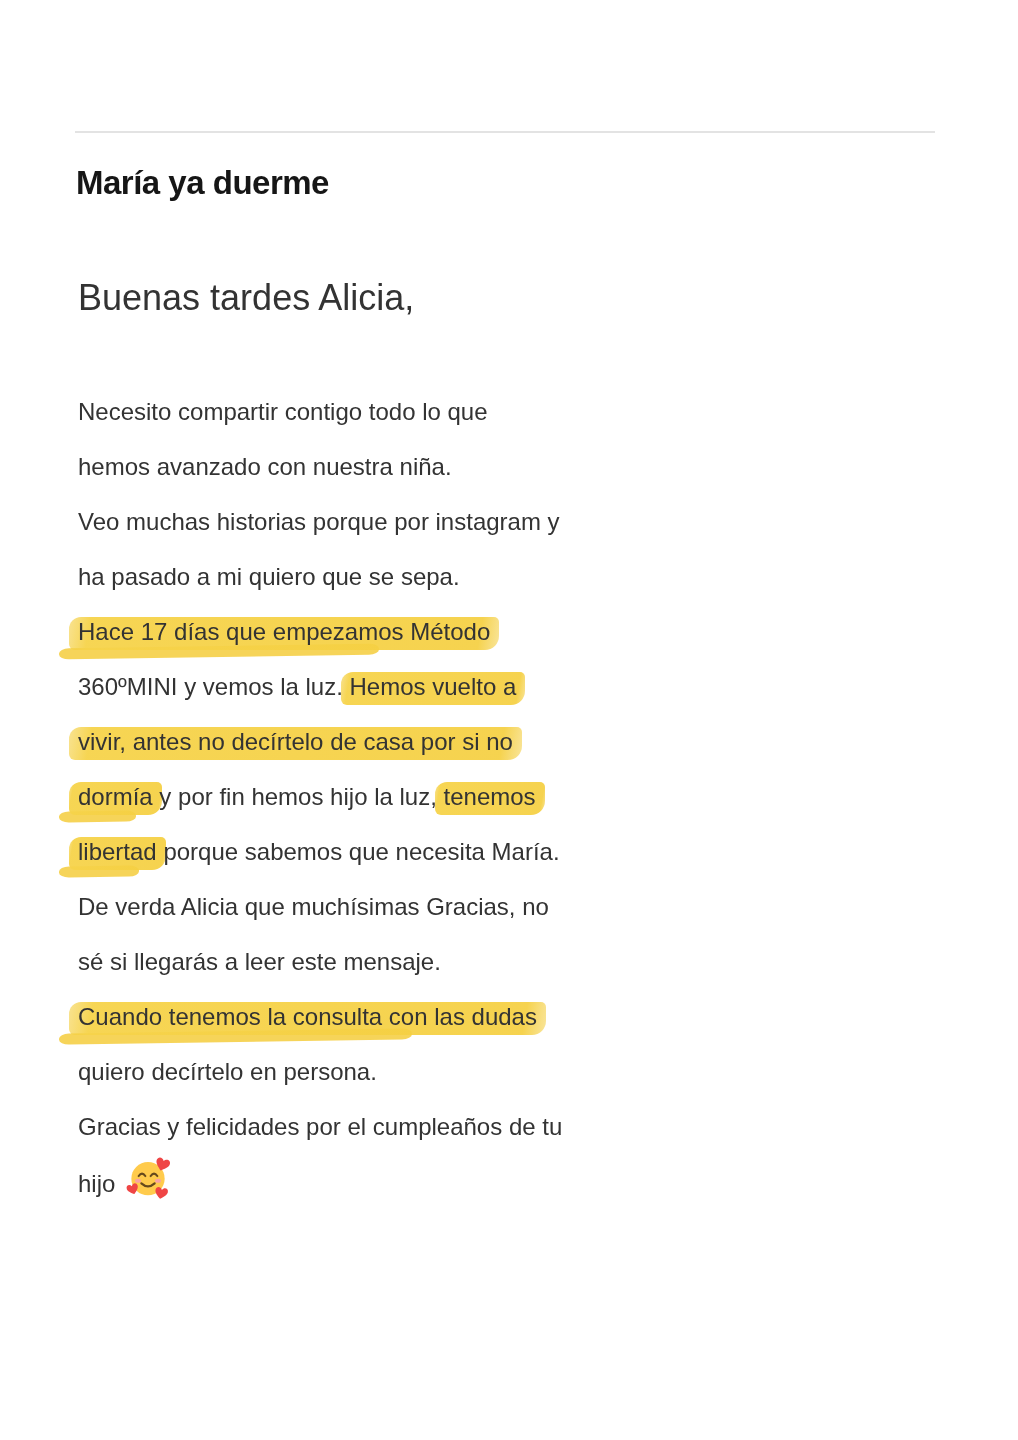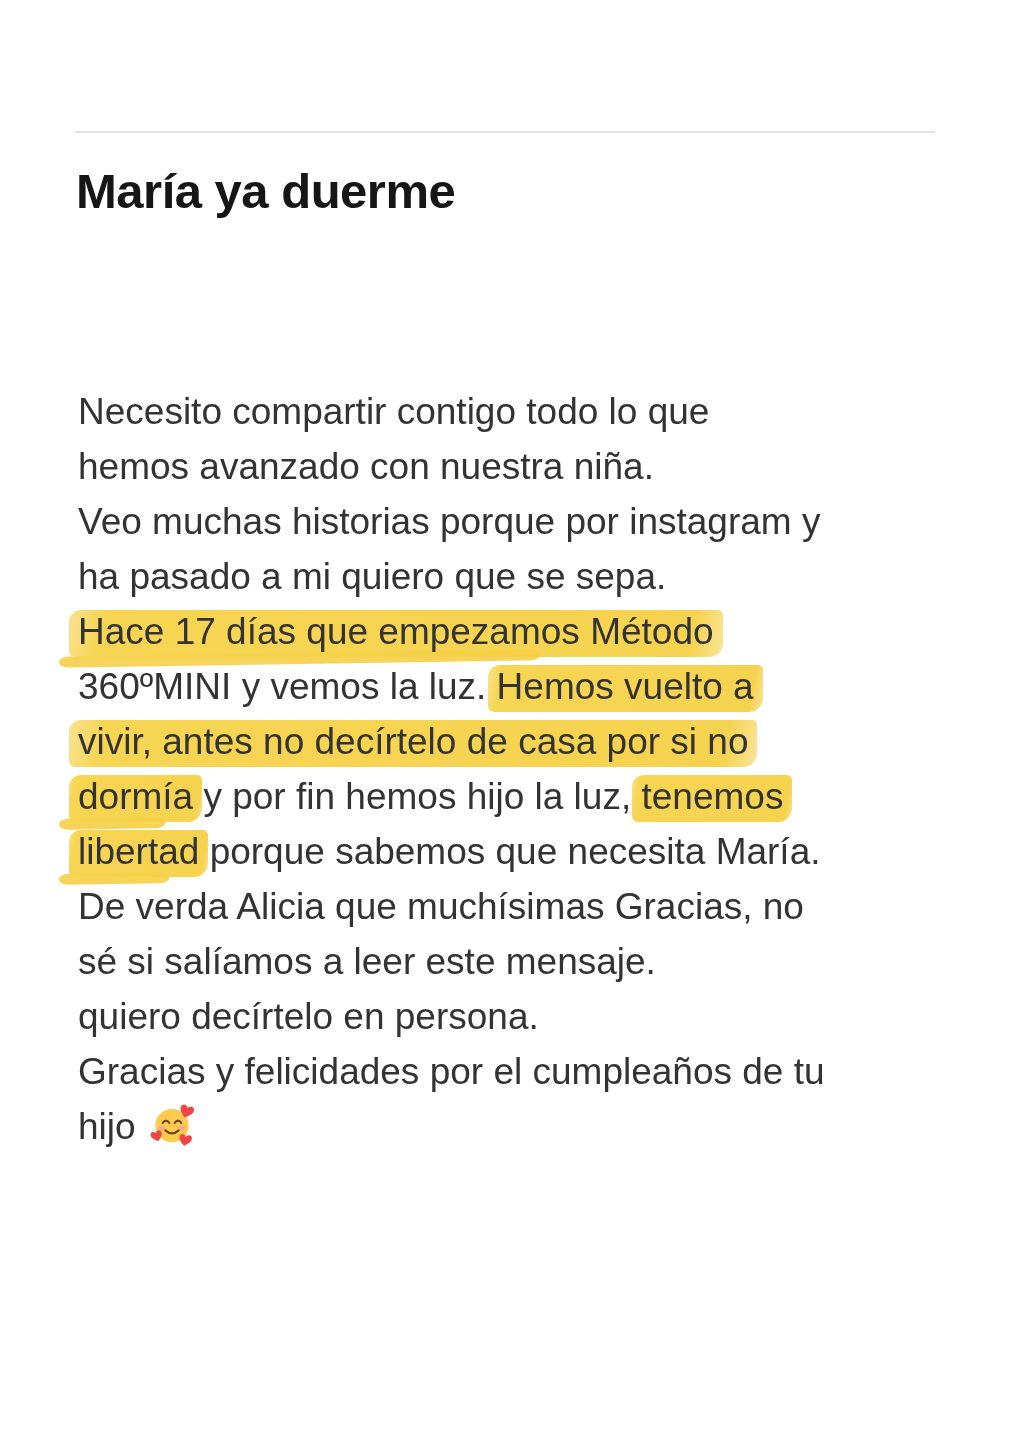--- a/index.html
+++ b/index.html
@@ -23,41 +23,41 @@
     height: 0;
     border: none;
     border-top: 2px solid var(--divider, #e3e3e3);
     margin: 0;
   }
   .title {
     position: absolute;
     top: 166px;
     left: 76px;
     margin: 0;
-    font-size: 49px;
+    font-size: 33px;
     line-height: 1.05;
     font-weight: 700;
     letter-spacing: -0.5px;
     color: #161616;
   }
   .greeting {
     position: absolute;
     top: 270px;
     left: 78px;
     margin: 0;
     font-size: 36px;
     line-height: 55px;
     color: var(--text, #333333);
   }
   .body-text {
     position: absolute;
     top: 384px;
     left: 78px;
     width: 900px;
-    font-size: 37px;
+    font-size: 24px;
     color: var(--text, #333333);
   }
   .line {
     height: 55px;
     line-height: 55px;
     white-space: pre;
   }
   .seg { position: relative; }
   .hl {
     position: relative;
@@ -88,32 +88,34 @@
     vertical-align: -10px;
     margin-left: 2px;
   }
 </style>
 </head>
 <body>
 
 <div class="page">
   <hr class="divider">
   <h1 class="title">María ya duerme</h1>
+  <p class="greeting">Buenas tardes Alicia,</p>
   <div class="body-text">
       <div class="line"><span class="seg">Necesito compartir contigo todo lo que</span></div>
       <div class="line"><span class="seg">hemos avanzado con nuestra niña.</span></div>
       <div class="line"><span class="seg">Veo muchas historias porque por instagram y</span></div>
       <div class="line"><span class="seg">ha pasado a mi quiero que se sepa.</span></div>
       <div class="line"><span class="seg hl tail">Hace 17 días que empezamos Método</span></div>
       <div class="line"><span class="seg">360ºMINI y vemos la luz. </span><span class="seg hl">Hemos vuelto a</span></div>
       <div class="line"><span class="seg hl">vivir, antes no decírtelo de casa por si no</span></div>
       <div class="line"><span class="seg hl tail">dormía</span><span class="seg"> y por fin hemos hijo la luz, </span><span class="seg hl">tenemos</span></div>
       <div class="line"><span class="seg hl tail">libertad</span><span class="seg"> porque sabemos que necesita María.</span></div>
       <div class="line"><span class="seg">De verda Alicia que muchísimas Gracias, no</span></div>
-      <div class="line"><span class="seg">sé si salíamos a leer este mensaje.</span></div>
+      <div class="line"><span class="seg">sé si llegarás a leer este mensaje.</span></div>
+      <div class="line"><span class="seg hl tail">Cuando tenemos la consulta con las dudas</span></div>
       <div class="line"><span class="seg">quiero decírtelo en persona.</span></div>
       <div class="line"><span class="seg">Gracias y felicidades por el cumpleaños de tu</span></div>
       <div class="line"><span class="seg">hijo </span><span class="emoji"><svg viewBox="0 0 72 72" width="48" height="48" aria-hidden="true">
     <circle cx="36" cy="37" r="25" fill="#ffcb4c"></circle>
     <path d="M22 33 q5 -7 10 0" stroke="#66491c" stroke-width="3.2" fill="none" stroke-linecap="round"></path>
     <path d="M40 33 q5 -7 10 0" stroke="#66491c" stroke-width="3.2" fill="none" stroke-linecap="round"></path>
     <path d="M26 44 q10 9 20 0" stroke="#66491c" stroke-width="3.2" fill="none" stroke-linecap="round"></path>
     <ellipse cx="21" cy="40" rx="4.5" ry="3" fill="#f9a0a8" opacity="0.95"></ellipse>
     <ellipse cx="51" cy="40" rx="4.5" ry="3" fill="#f9a0a8" opacity="0.95"></ellipse>
     <path transform="translate(58 15) rotate(18) scale(1.15)" d="M0 -4 C-2.5 -9 -9 -8 -9 -2.5 C-9 2 -4 5.5 0 9 C4 5.5 9 2 9 -2.5 C9 -8 2.5 -9 0 -4 Z" fill="#ef4545"></path>

